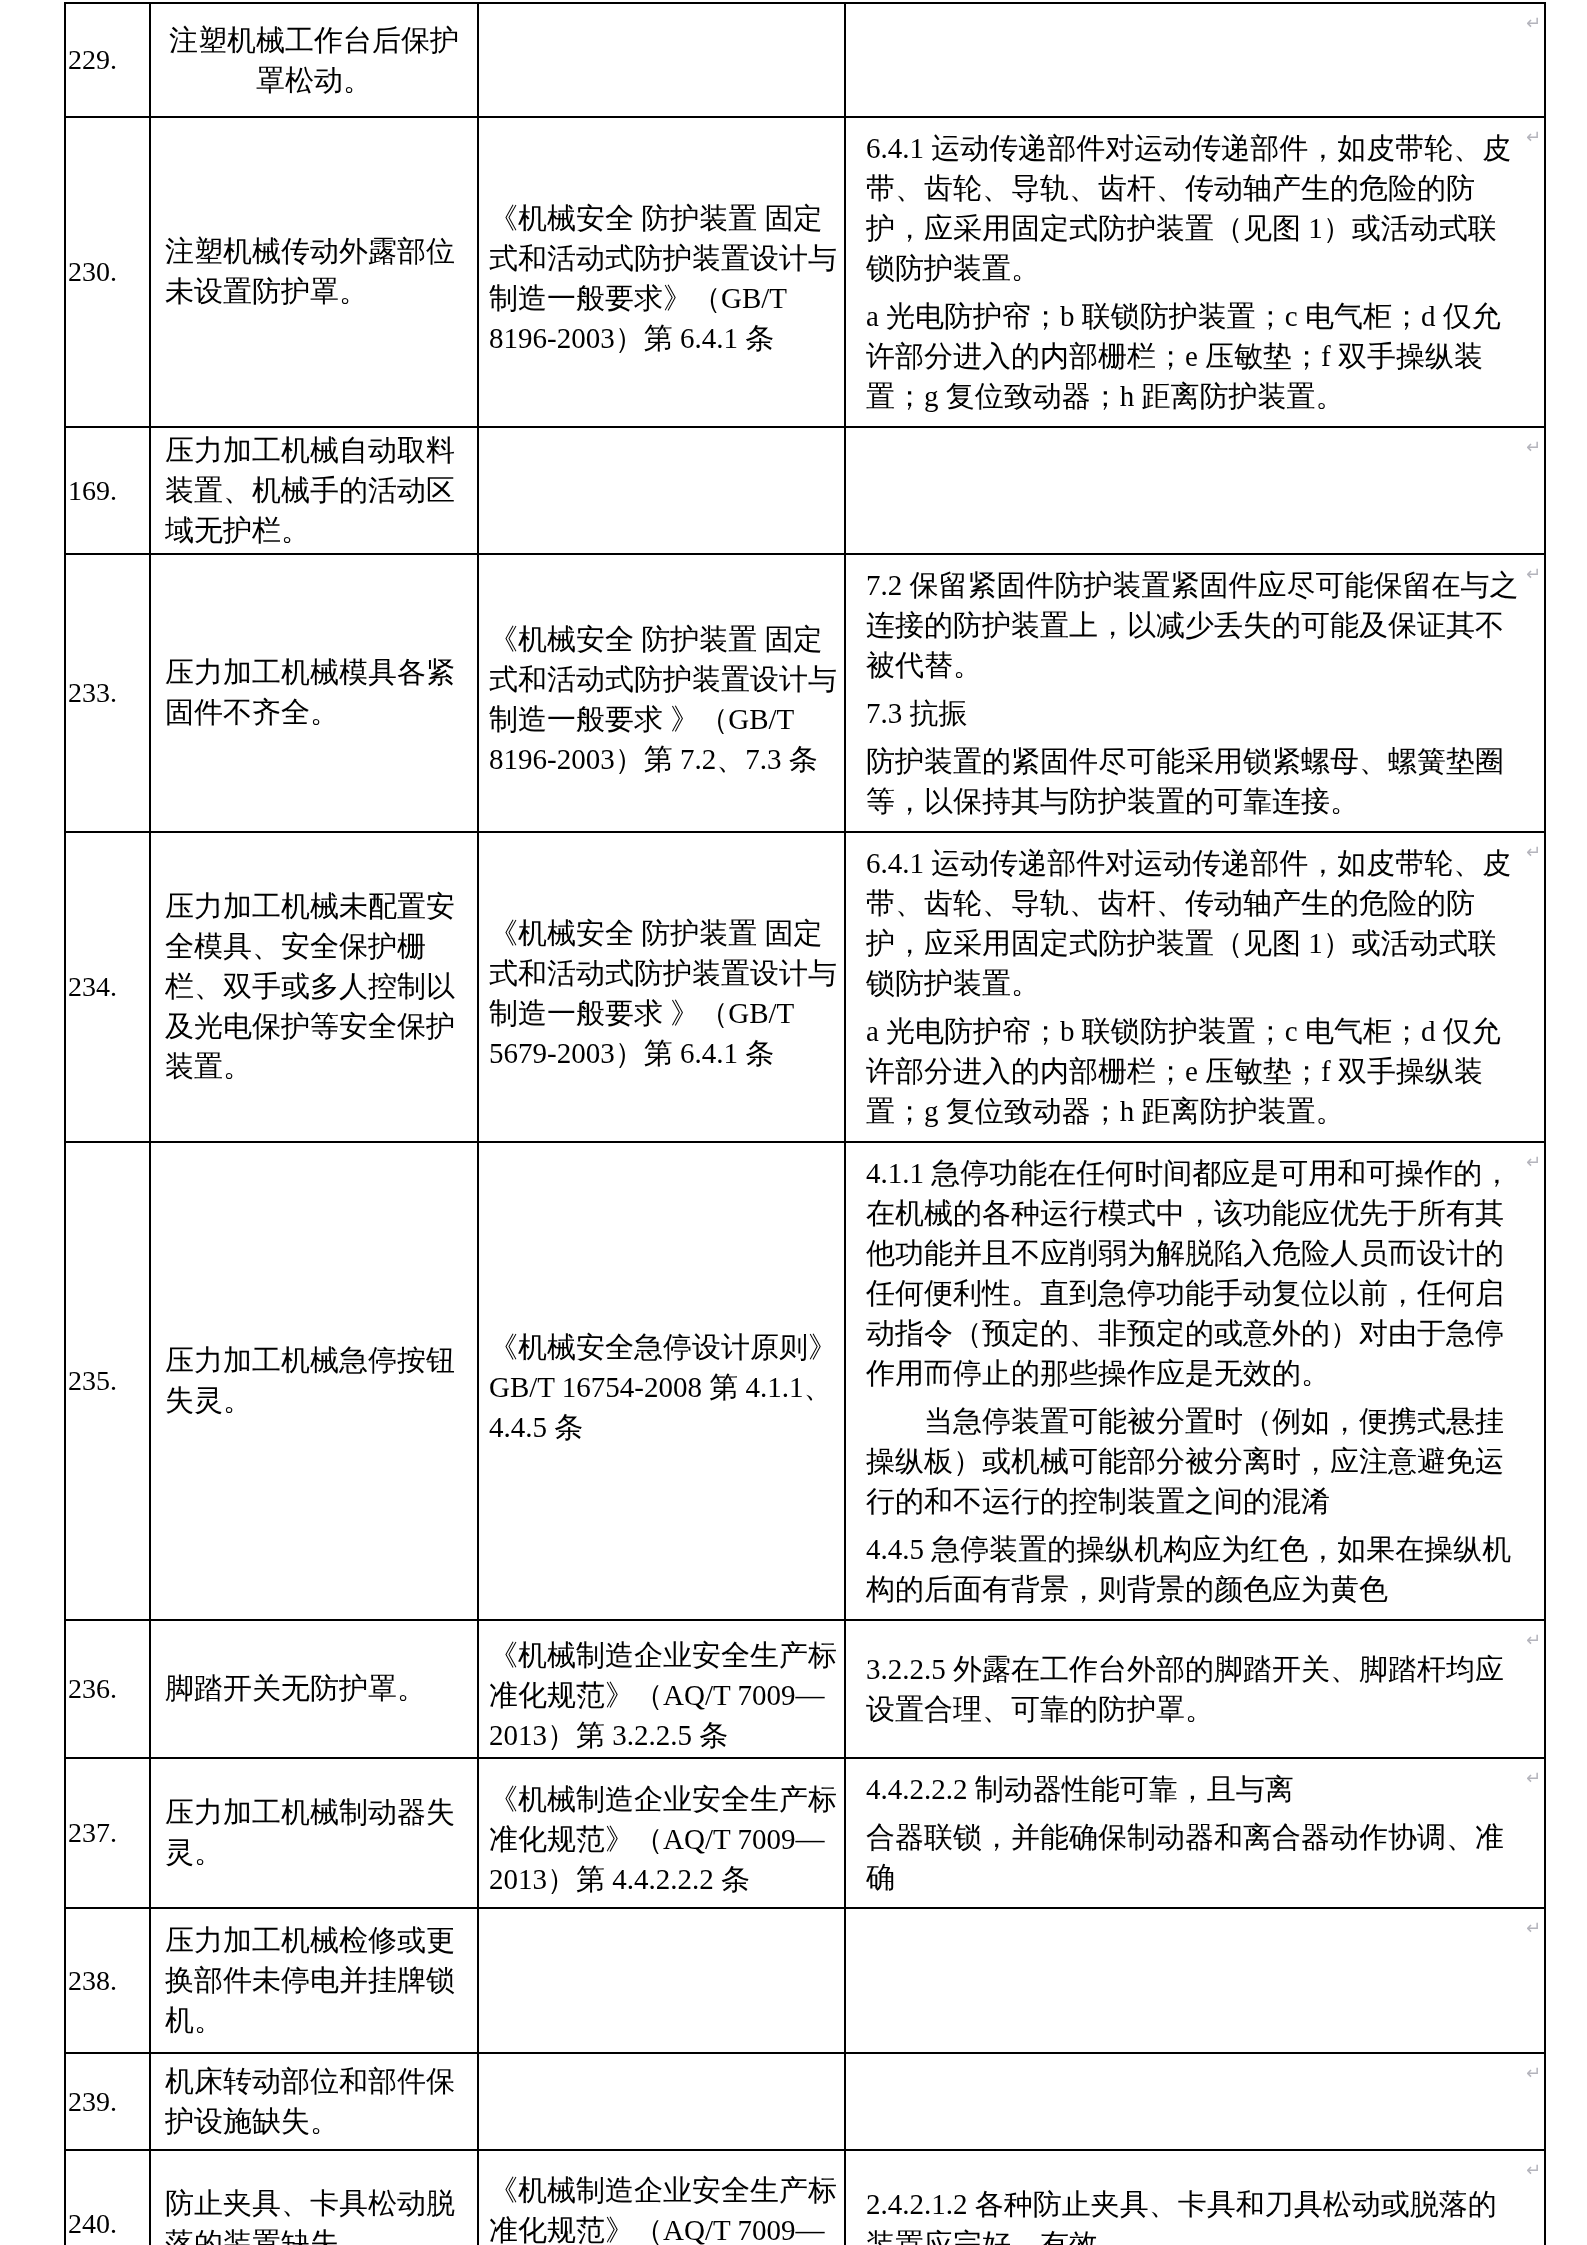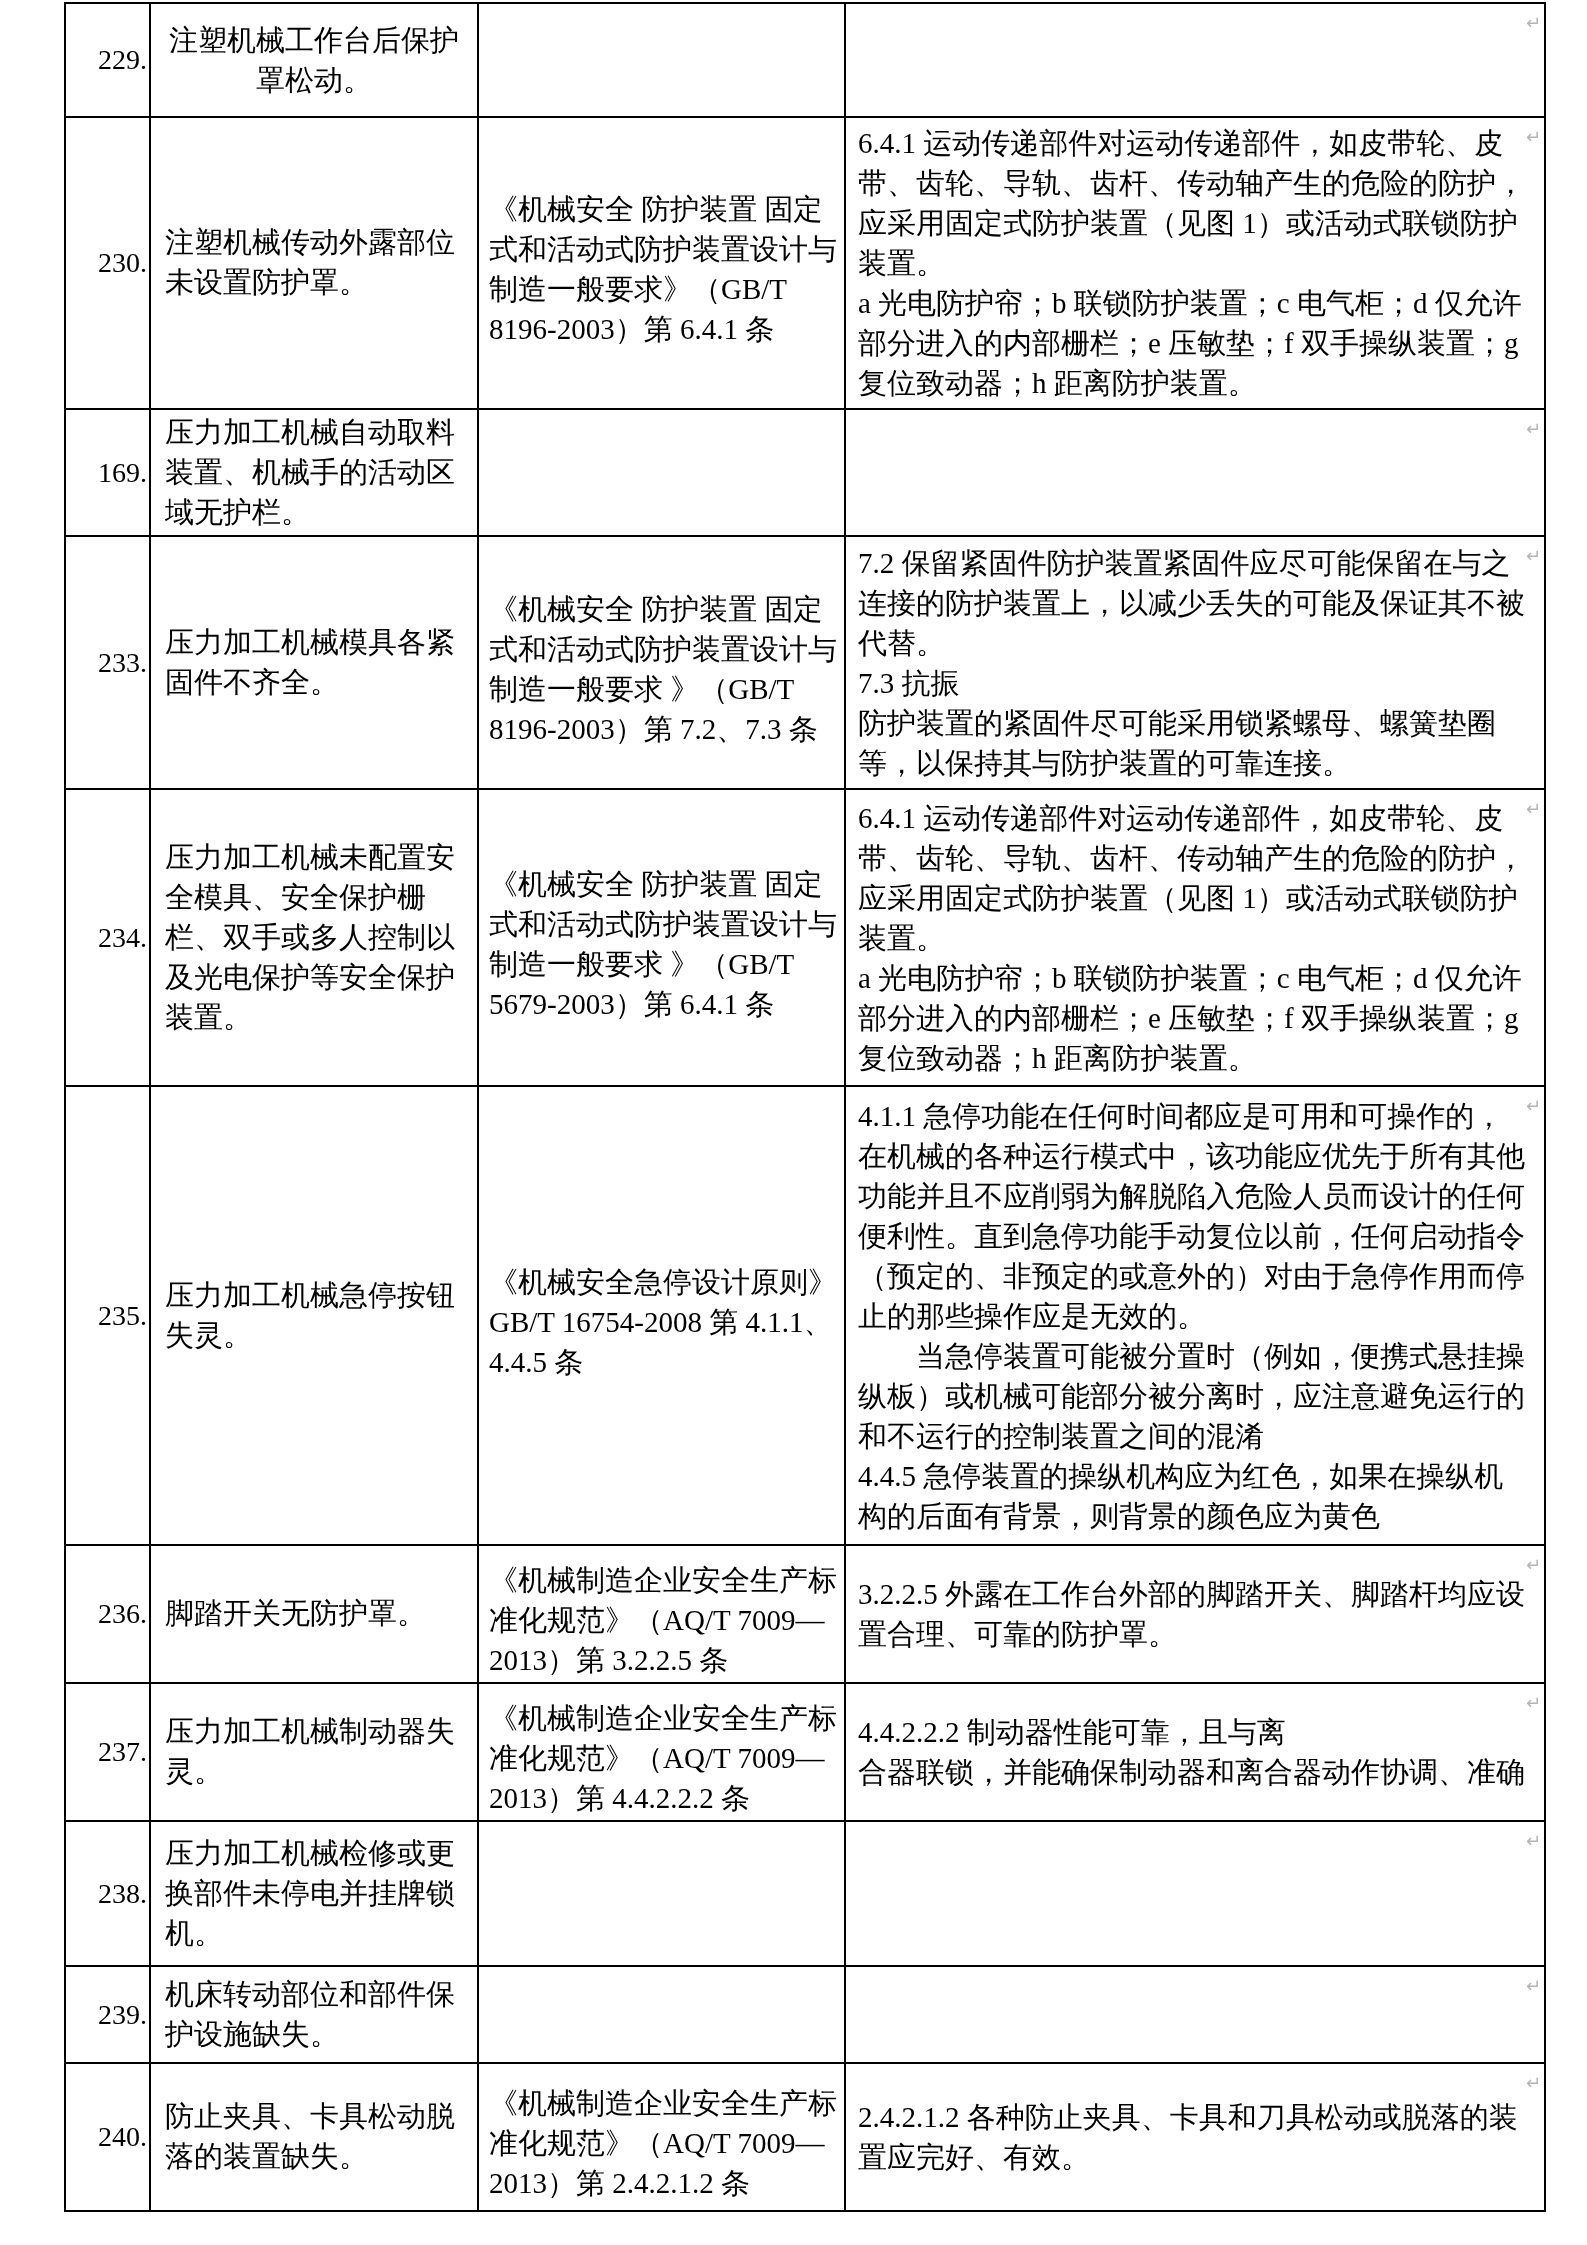--- a/index.html
+++ b/index.html
@@ -16,21 +16,21 @@
     border-collapse:collapse;
     table-layout:fixed;
     width:1480px;
   }
   td{
     border:2px solid #000;
     vertical-align:middle;
     overflow:hidden;
   }
   td.no{
-    text-align:right;
+    text-align:left;
     font-size:28px;
     padding:0 2px;
   }
   td.issue{
     font-size:29px;
     line-height:40px;
     padding:0 8px 2px 14px;
     text-align:left;
   }
   td.issue.center{text-align:center;padding:16px 6px;}
@@ -40,21 +40,21 @@
     padding:14px 6px 2px 10px;
     text-align:left;
   }
   td.clause{
     font-size:29px;
     line-height:40px;
     padding:2px 12px 2px 12px;
     text-align:left;
     position:relative;
   }
-  td.clause p{margin:0;}
+  td.clause p{margin:8px;}
   td.clause p.indent{text-indent:2em;}
   span.mark{
     position:absolute;
     top:10px;right:3px;
     font-size:18px;
     color:#b4b4bc;
     line-height:18px;
     font-family:"DejaVu Sans",sans-serif;
   }
   

